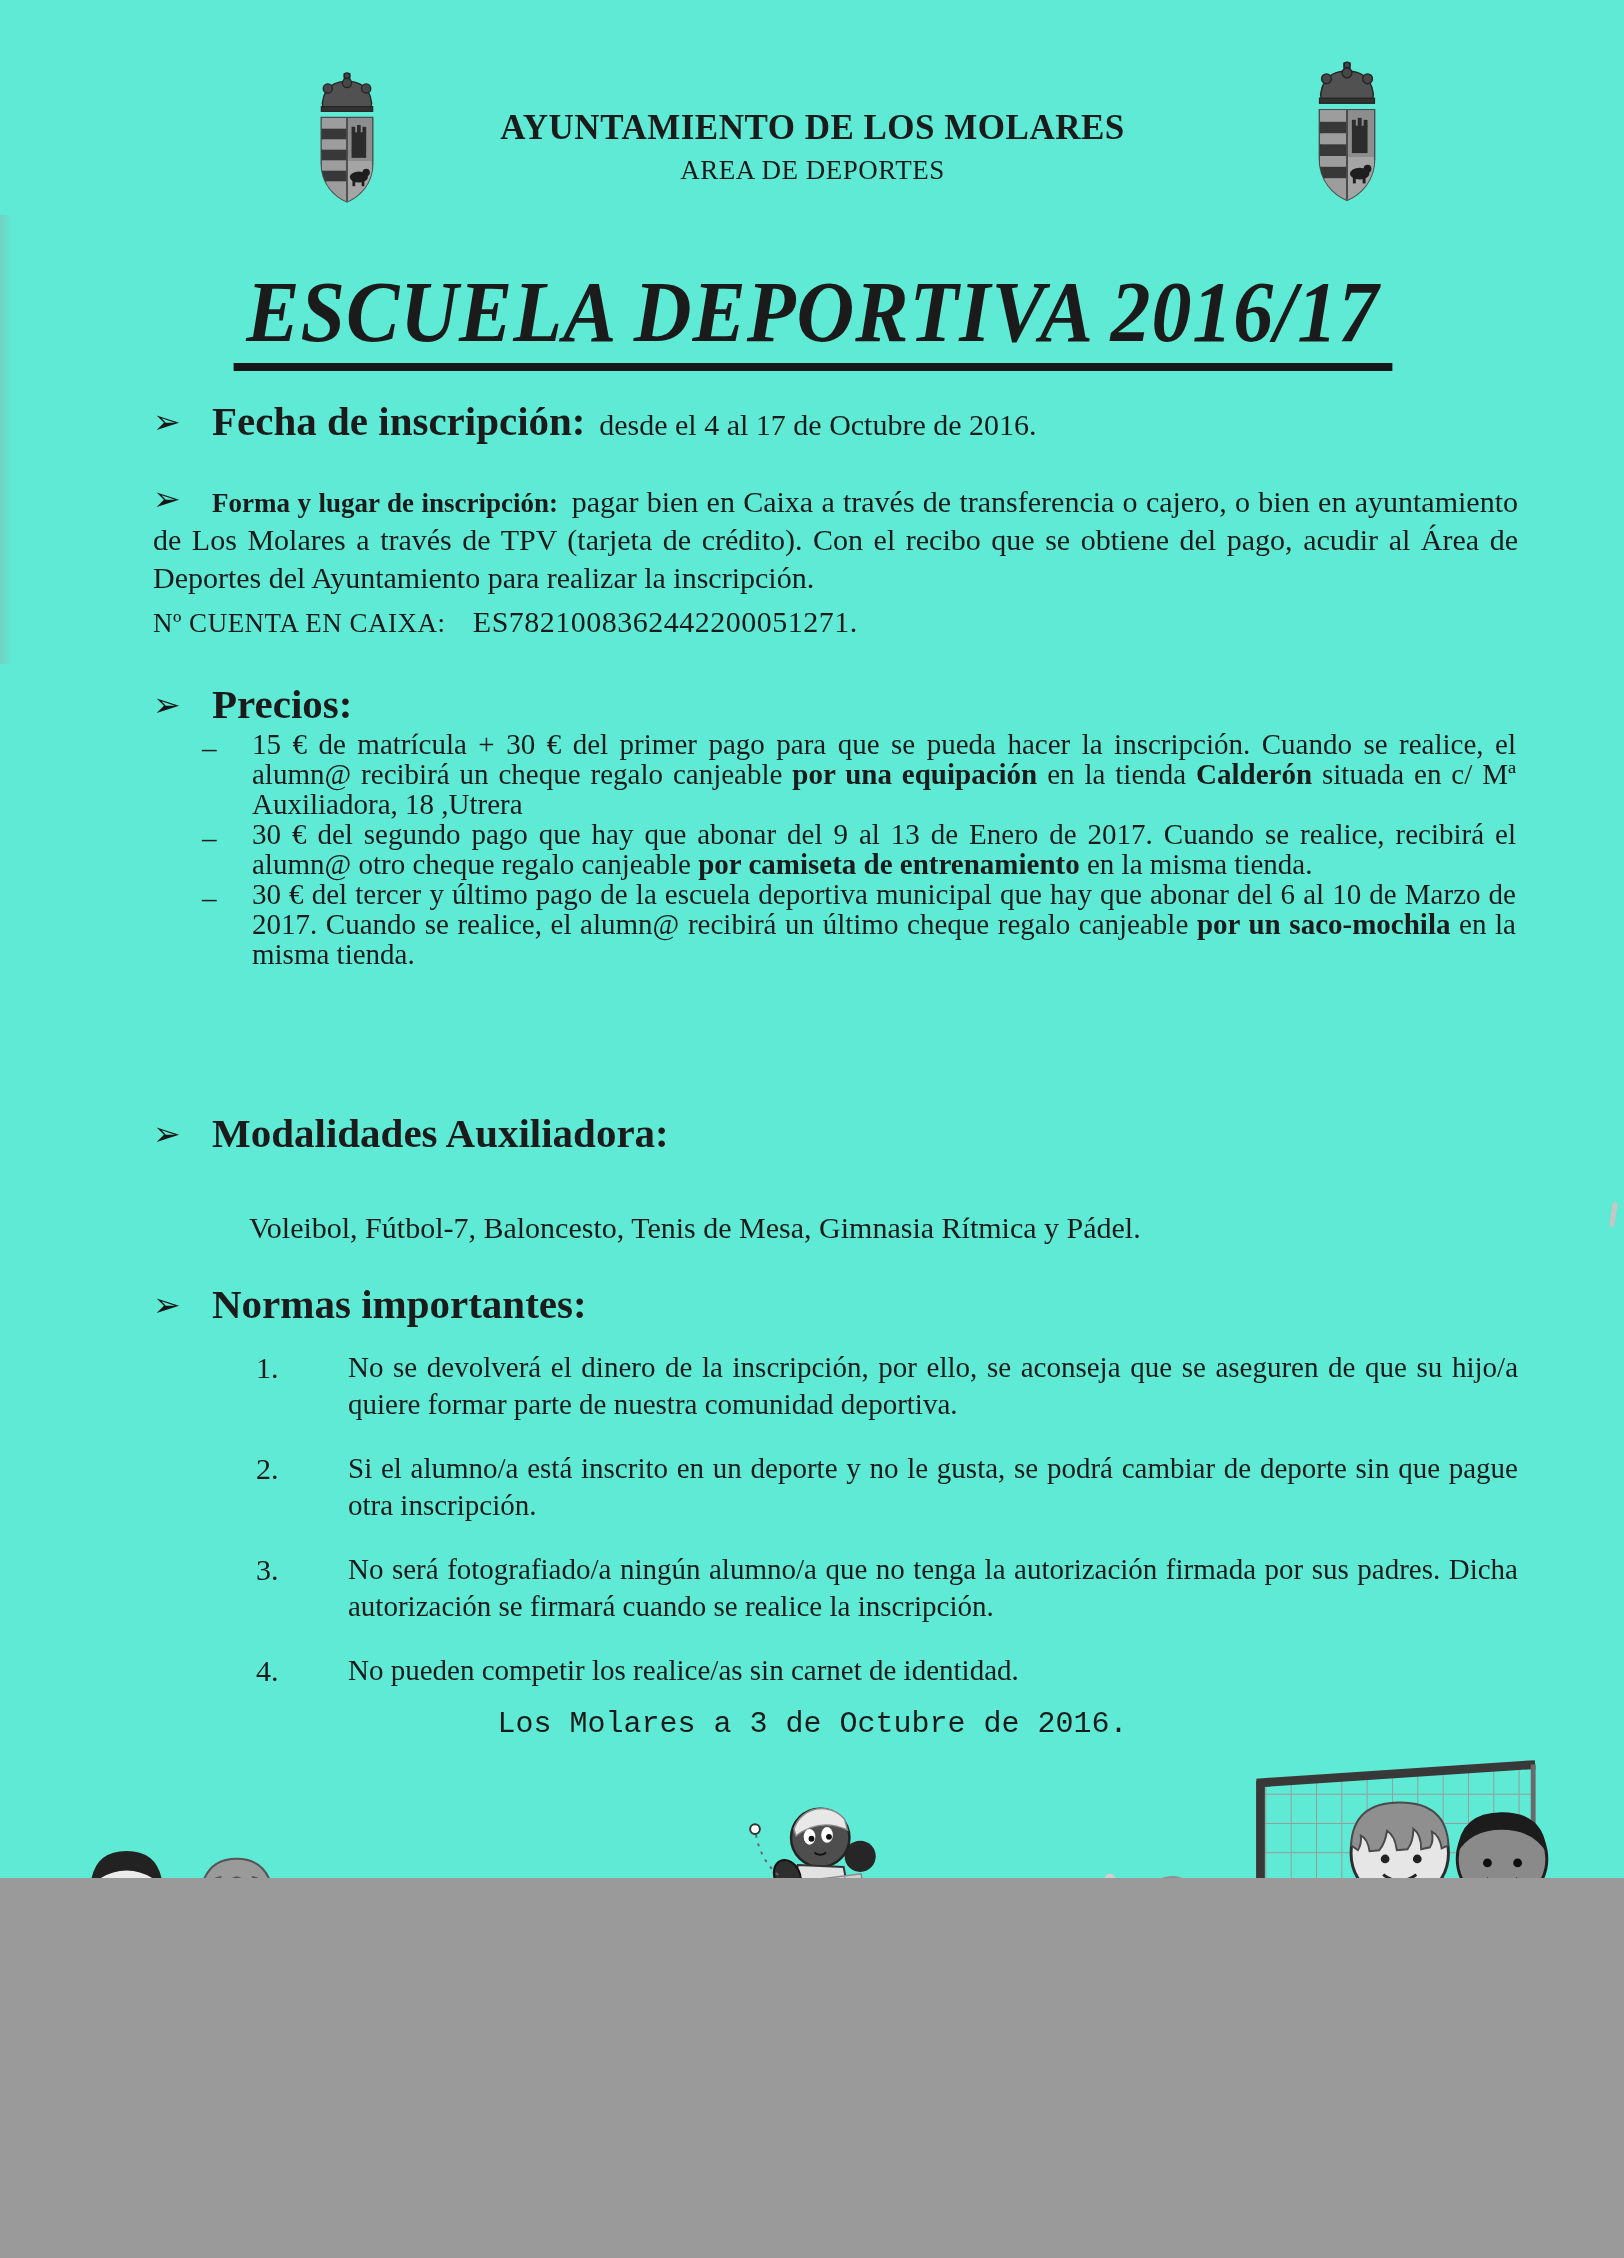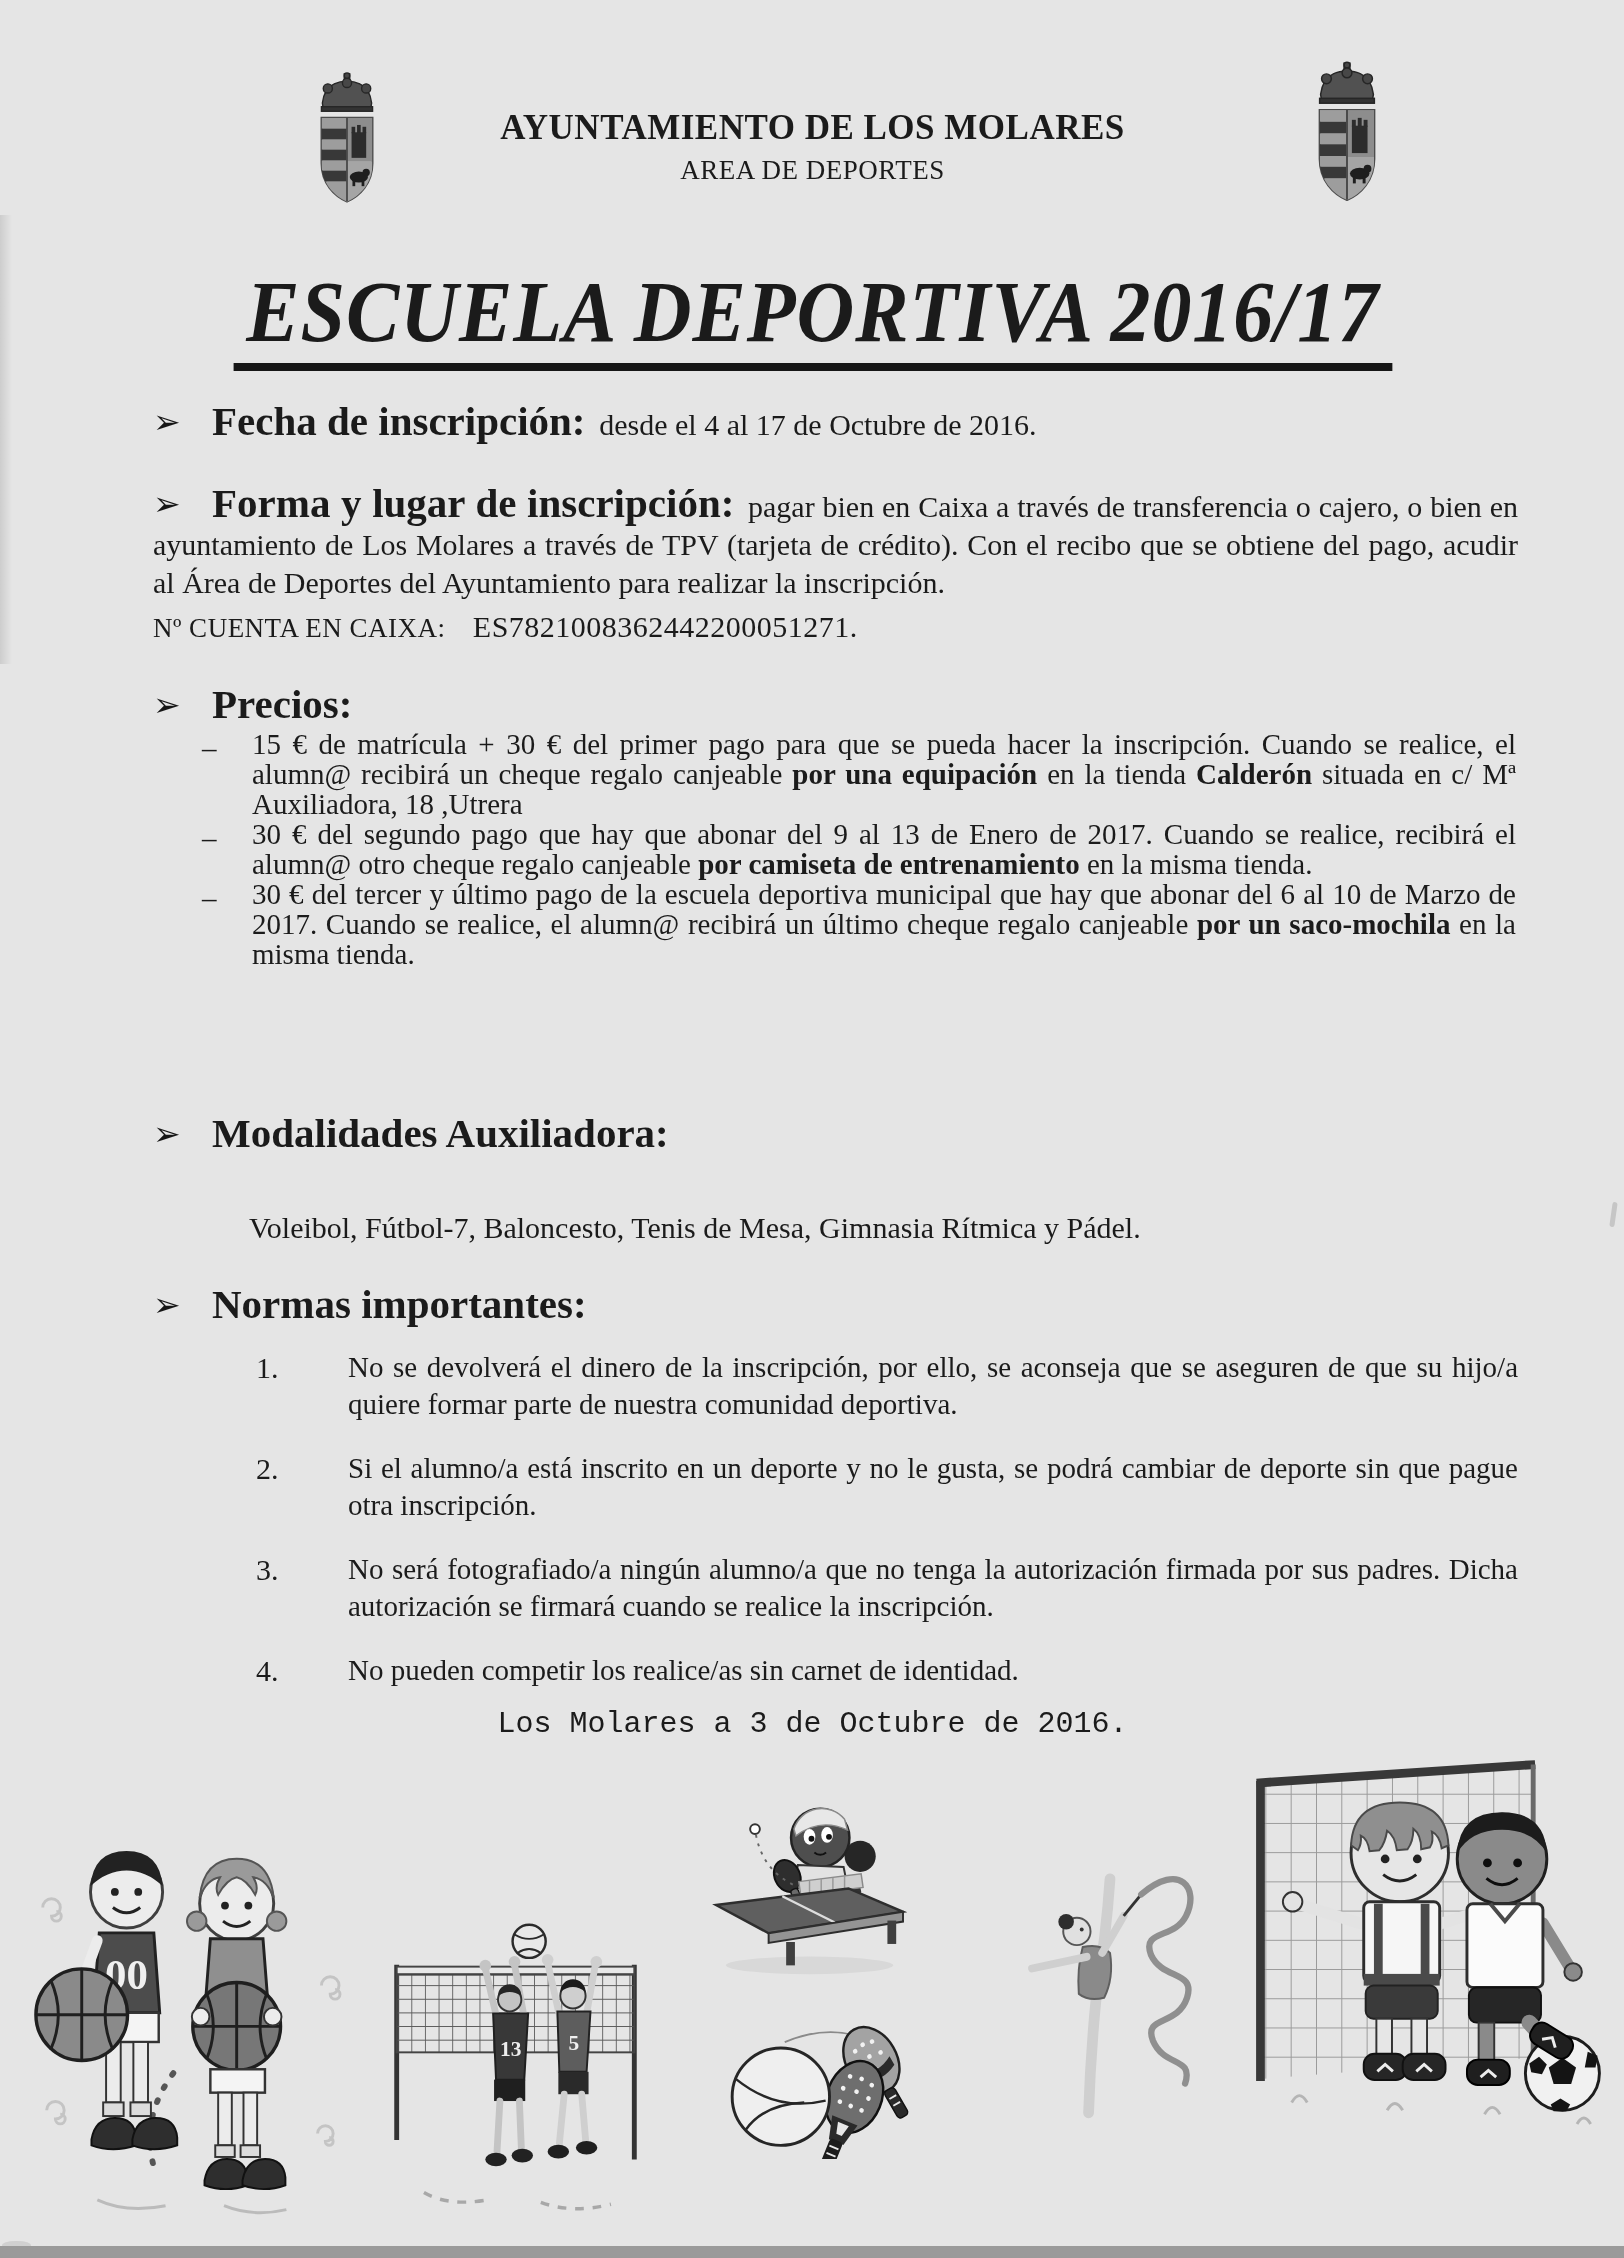--- a/index.html
+++ b/index.html
@@ -1,18 +1,18 @@
 <!DOCTYPE html>
 <html><head>
 <meta charset="utf-8">
 <style>
   html,body{margin:0;padding:0;background:#9a9a9a;}
   .page{
-    position:relative;width:1625px;height:2246px;margin:0 auto;
-    background:#e5e5e5;color:#1b1b1b;overflow:hidden;
+    position:relative;width:1625px;height:1878px;margin:0 auto;
+    background:#5eead4;color:#1b1b1b;overflow:hidden;
     font-family:"Liberation Serif","DejaVu Serif",serif;
   }
   
   .logo{position:absolute;}
   #logo-left{left:304px;top:72px;width:86px;height:137px;}
   #logo-right{left:1303px;top:59px;width:88px;height:151px;}
   #header-text{position:absolute;left:325px;top:109px;width:975px;text-align:center;}
   .org{font-size:35px;font-weight:bold;letter-spacing:0.5px;line-height:1.1;}
   .dept{font-size:27px;margin-top:7.8px;letter-spacing:0.5px;}
   
@@ -27,21 +27,21 @@
   .hrow{display:flex;align-items:baseline;}
   .bullet{
     display:inline-block;width:59px;flex:0 0 59px;font-family:"DejaVu Sans",sans-serif;
     font-size:33px;color:#161616;transform:translateY(-2px);
   }
   .h{font-size:41px;font-weight:bold;line-height:1.05;}
   .t{font-size:30px;}
   .hrow .t{margin-left:13.7px;}
   .para{text-align:justify;font-size:29px;line-height:37px;}
   .para .bullet{float:none;}
-  .para .h{font-size:41px;}
+  .para .h{font-size:27px;}
   .para .t{margin-left:13.7px;margin-top:27px;}
   #sec-fecha{top:400px;}
   #sec-forma{top:482px;}
   .account{margin-top:7.8px;}
   .account .lbl{font-size:27px;letter-spacing:0.5px;}
   .account .num{font-size:30px;margin-left:23.4px;letter-spacing:0.5px;}
   #sec-precios-h{top:683px;}
   #precios-items{top:729px;}
   .pitem{display:flex;}
   .dash{flex:0 0 50px;padding-left:49px;font-size:29px;line-height:38px;}

